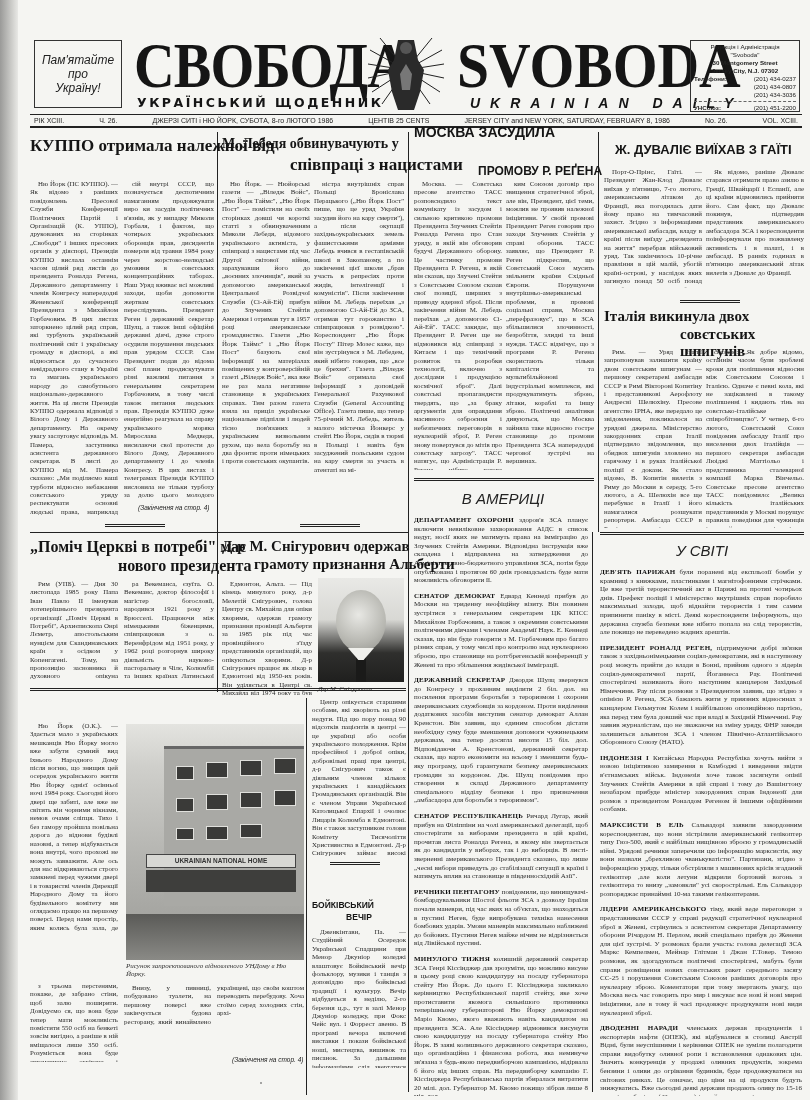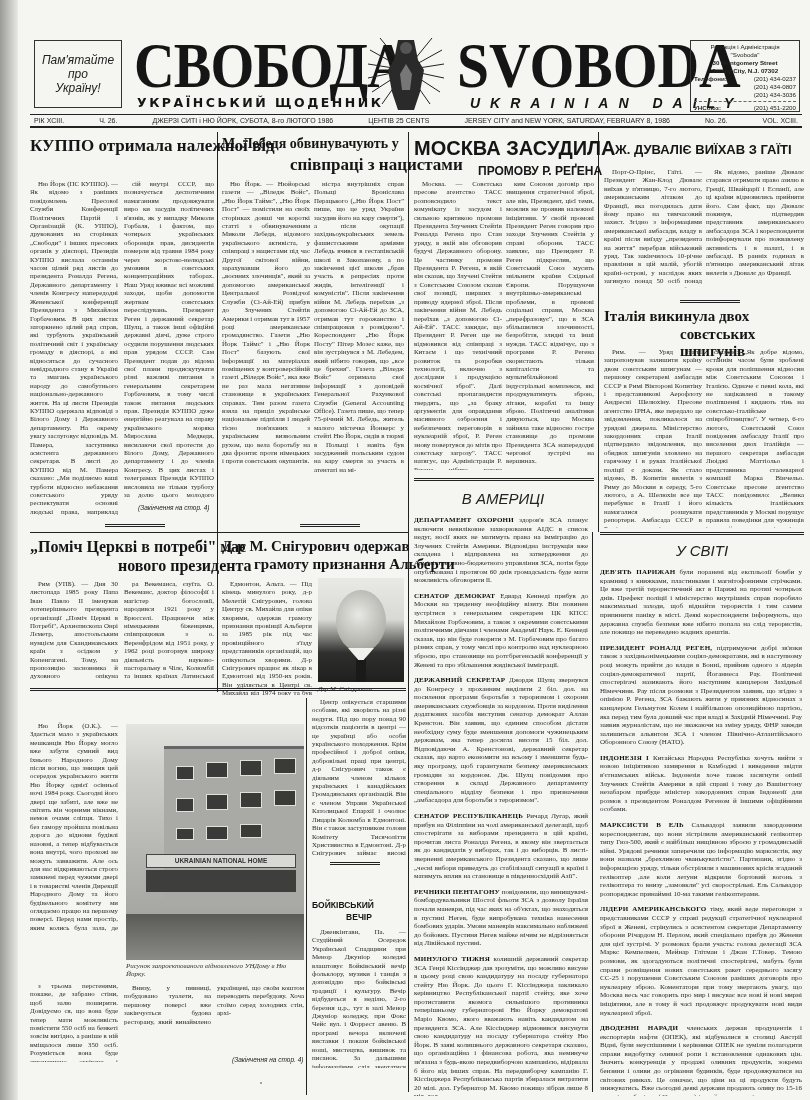--- a/index.html
+++ b/index.html
@@ -126,21 +126,21 @@
   <div class="hl" style="left:290px;top:155px;font-size:17px">співпраці з нацистами</div>
   <div class="txt" style="left:222px;top:180px;width:88px;height:340px">
       <p>Ню Йорк. — Нюйорські газети — „Віледж Войс", „Ню Йорк Таймс", „Ню Йорк Пост" — помістили на своїх сторінках довші чи короткі статті з обвинуваченням Миколи Лебедя, відомого українського активіста, у співпраці з нацистами під час Другої світової війни, зарахувавши його до „воєнних злочинців", який за допомогою американської Центральної Розвідчої Служби (Сі-Ай-Ей) прибув до Злучених Стейтів Америки і отримав тут в 1957 році американське громадянство. Газети „Ню Йорк Таймс" і „Ню Йорк Пост" базують свої інформації на матеріалах поміщених у контроверсійній газеті „Віледж Войс", яка вже не раз мала негативне становище в українських справах. Тим разом газета взяла на приціл українське національне підпілля і людей тісно пов'язаних з українським визвольним рухом, що вела боротьбу на два фронти: проти німецьких і проти совєтських окупантів.</p>
     </div>
   <div class="txt" style="left:314px;top:180px;width:90px;height:340px">
       <p>ністра внутрішніх справ Польщі Броніслава Перацького („Ню Йорк Пост" пише, що це уряд України засудив його на кару смерти"), а після окупації західньоукраїнських земель фашистськими арміями Лебедь вчився в гестапівській школі в Закопаному, а по закінченні цієї школи „брав участь в репресіях проти жидів, інтелігенції і комуністів". Після закінчення війни М. Лебедь переїхав „з допомогою Сі-Ай-Ей до ЗСА, отримав тут горожанство і співпрацював з розвідкою". Кореспондент „Ню Йорк Посту" Пітер Мозес каже, що він зустрінувся з М. Лебедем, який нібито говорив, що „все це брехня". Газета „Віледж Войс" отримала свої інформації з доповідей Генеральної Рахункової Служби (General Accounting Office). Газета пише, що тепер 75-річний М. Лебедь, житель малого містечка Йонкерс у стейті Ню Йорк, сидів в тюрмі в Польщі і навіть був засуджений польським судом на кару смерти за участь в атентаті на мі-</p>
     </div>
   <div class="hr2" style="left:300px;top:524px;width:60px"></div>
   <div class="hr" style="left:30px;top:532px;width:378px"></div>
 
-  <div class="hl-sans" style="left:414px;top:136px;font-size:20px">МОСКВА ЗАСУДИЛА</div>
+  <div class="hl-sans" style="left:414px;top:124px;font-size:14px">МОСКВА ЗАСУДИЛА</div>
   <div class="hl-sans" style="left:478px;top:164px;font-size:12px">ПРОМОВУ Р. РЕҐЕНА</div>
   <div class="txt" style="left:414px;top:180px;width:88px;height:290px">
       <p>Москва. — Совєтська пресове агентство ТАСС розповсюдило текст комунікату із засудом і сильною критикою промови Президента Злучених Стейтів Роналда Регена про Стан уряду, в якій він обговорив будучі Державного оборону. Це частинку промови Президента Р. Регена, в якій він сказав, що Злучені Стейти з Совєтським Союзом сказав свої позиції, ширших з приводу ядерної зброї. Після закінчення війни М. Лебедь переїхав „з допомогою Сі-Ай-Ей". ТАСС закидає, що Президент Р. Реген ще не відмовився від співпраці з Китаєм і що технічний розвиток та розробки технології, включно з дослідами і продукцією космічної зброї". Далі совєтські пропагандисти твердять, що „за браку аргументів для оправдання масивного озброєння і небезпечних переговорів в нуклеарній зброї, Р. Реген знову повертувся до мітів про совєтську загрозу". ТАСС натягує, що Адміністрація Р. Регена нібито готова підписати із Совєть</p>
     </div>
   <div class="txt" style="left:506px;top:180px;width:88px;height:290px">
       <p>ким Союзом договір про звищення стратегічної зброї, але він, Президент, цієї теми, можлив не проявив належної ініціятиви. У своїй промові Президент Реген говорив про заходи Злучених Стейтів у справі оборони. ТАСС заявляє, що Президент Р. Реген підкреслив, що Совєтський Союз мусить звільнити країни Східньої Європи. Порушуючи внутрішньо-американські проблеми, в промові соціальні справи, Москва „перефразовує", що в ЗСА збільшилися злочинності, безробіття, злидні та інші нужди. ТАСС відмічує, що з програми Р. Регена скористають тільки капіталісти та мультибільйонові індустріальні комплекси, які продукуватимуть зброю, літаки, кораблі та іншу зброю. Політичні аналітики дивуються, що Москва зайняла таке відносно гостре становище до промови Президента ЗСА напередодні чергової зустрічі на вершинах.</p>
     </div>
   <div class="hr2" style="left:414px;top:478px;width:180px"></div>
 
   <div class="section" style="left:414px;top:490px;width:178px">В АМЕРИЦІ</div>

